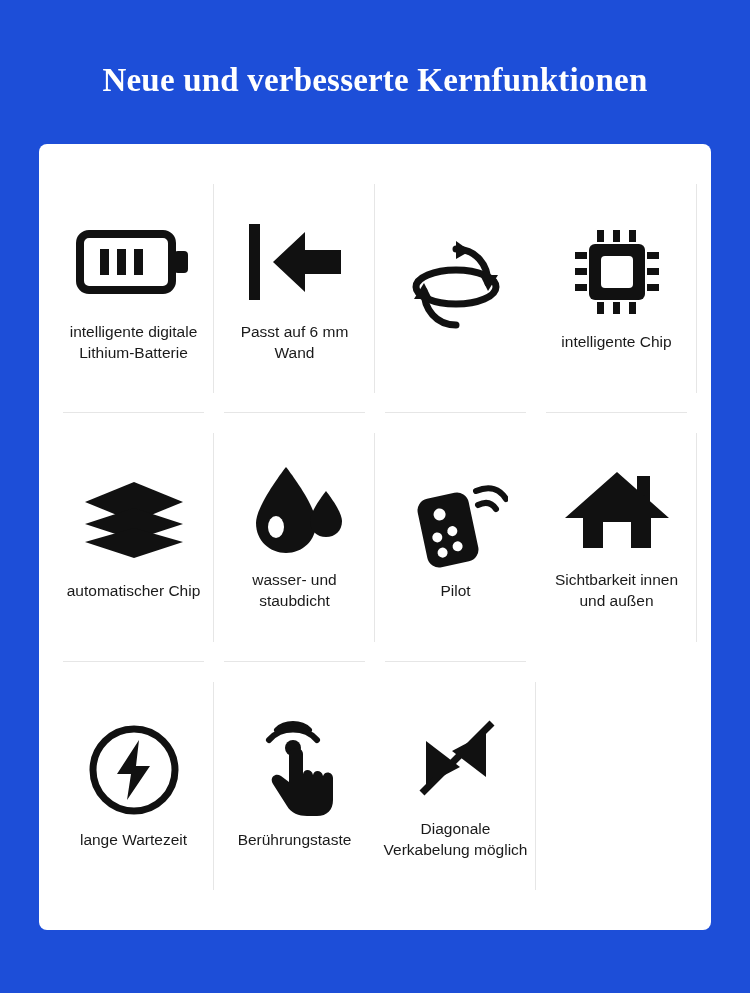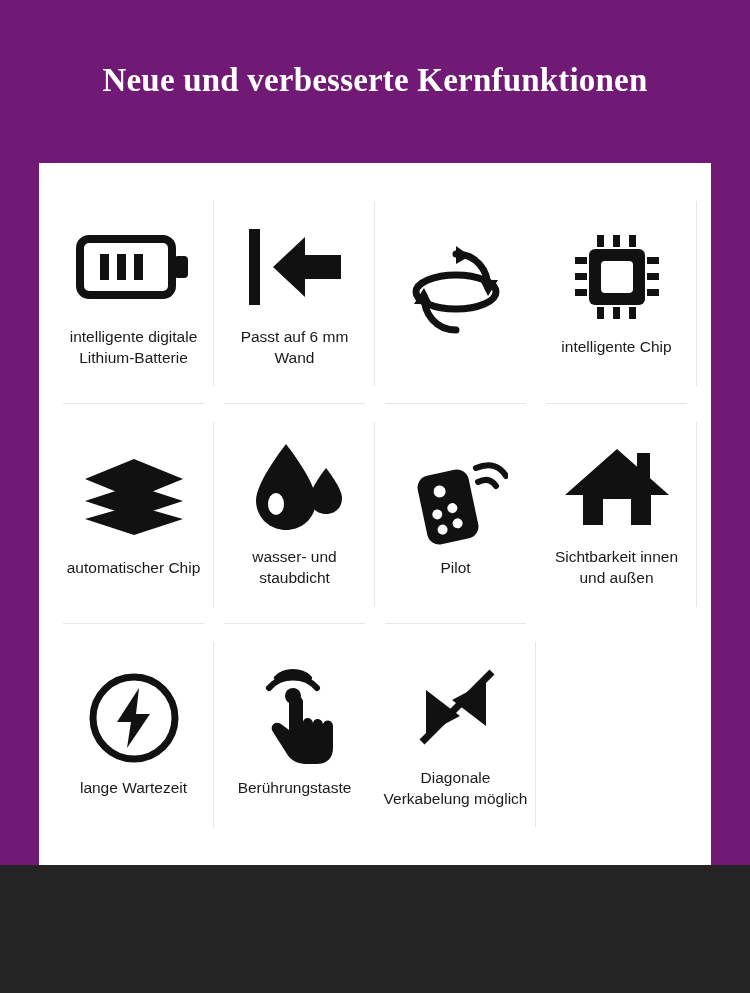--- a/index.html
+++ b/index.html
@@ -8,46 +8,45 @@
   }
   body {
     width: 750px;
     height: 993px;
     background: #242424;
     font-family: "Liberation Sans", sans-serif;
     overflow: hidden;
   }
   .page {
     width: 750px;
-    height: 865px;
-    background: #701a75;
+    height: 993px;
+    background: #1d4ed8;
     box-sizing: border-box;
     display: flex;
     flex-direction: column;
     align-items: center;
-    gap: 19px;
   }
   .headline {
     color: #ffffff;
     font-family: "Liberation Serif", serif;
     font-weight: bold;
     font-size: 33px;
     letter-spacing: 0.2px;
     text-align: center;
     margin-top: 62px;
     margin-bottom: 0;
     line-height: 1.1;
     white-space: nowrap;
   }
   .card {
     margin-top: 46px;
     width: 672px;
     height: 786px;
     background: #ffffff;
-    border-radius: 0;
+    border-radius: 8px;
     box-sizing: border-box;
     padding: 20px 14px;
     display: flex;
     flex-direction: column;
   }
   .grid {
     flex: 1;
     display: grid;
     grid-template-columns: repeat(4, 1fr);
     grid-template-rows: repeat(3, 1fr);

